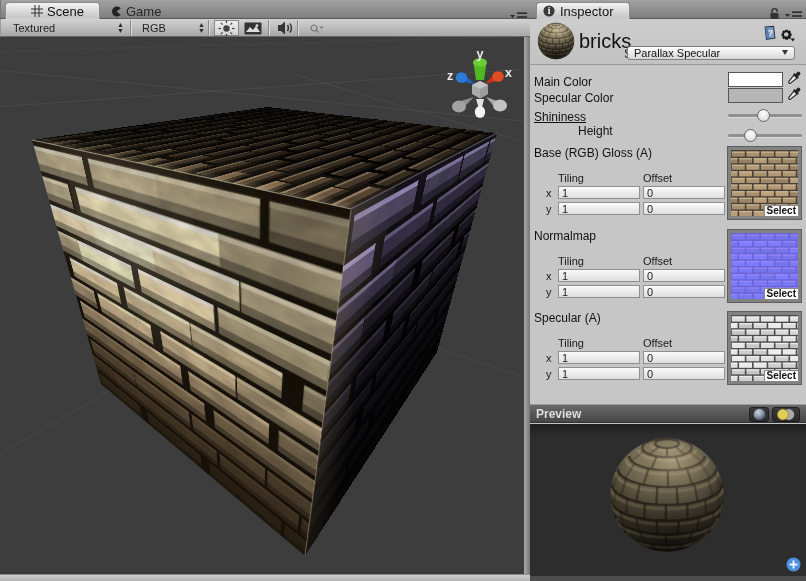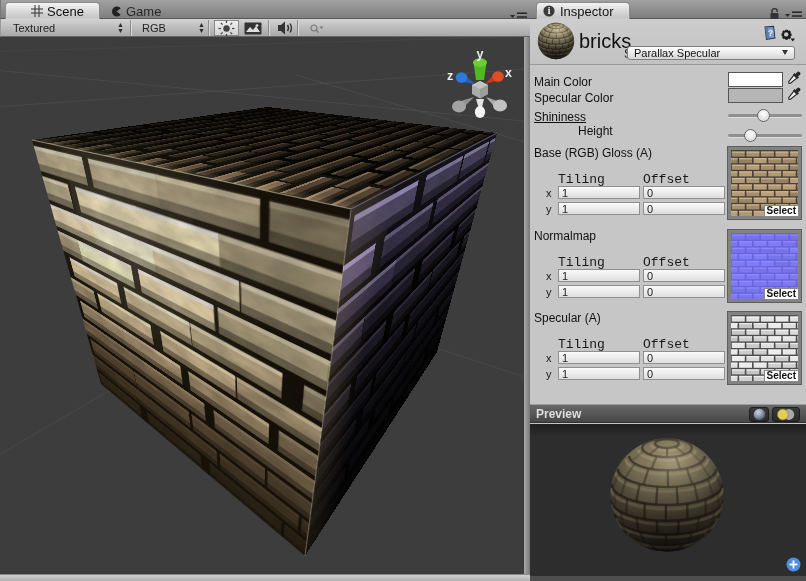--- a/index.html
+++ b/index.html
@@ -18,21 +18,21 @@
 #inspector { position:absolute; left:530px; top:0; width:276px; height:581px; background:#c6c6c6; }
 #ihead { position:absolute; left:0; top:19px; width:276px; height:46px; background:linear-gradient(#cdcdcd,#c2c2c2); border-bottom:1px solid #9a9a9a; }
 .ilabel { position:absolute; left:534px; font-size:12px; color:#111; }
 .seclabel { position:absolute; left:534px; font-size:12px; color:#111; }
 .swatch { position:absolute; left:728px; width:55px; height:15px; border:1px solid #555; }
 .slider-track { position:absolute; left:728px; width:74px; height:3px; background:#8f8f8f; border-radius:2px; box-shadow:0 1px 0 rgba(255,255,255,0.4); }
 .slider-knob { position:absolute; width:13px; height:13px; border-radius:7px; background:radial-gradient(circle at 50% 35%,#ffffff,#d0d0d0); border:1px solid #666; }
 .thumb { position:absolute; left:728px; width:73px; height:72px; border:3px solid #828282; outline:1px solid #5e5e5e; }
 .thumb svg { position:absolute; left:0; top:0; width:67px; height:66px; }
 .selbtn { position:absolute; right:-1px; bottom:-1px; background:#fdfdfd; border:1px solid #888; font-size:10px; font-weight:bold; color:#111; padding:0 2px 1px 2px; line-height:9.5px; }
-.tlabel { position:absolute; font-size:13px; color:#191919;font-family:Liberation Mono, monospace; }
+.tlabel { position:absolute; font-size:11px; color:#191919; }
 .xy { position:absolute; font-size:11px; color:#191919; }
 .tinput { position:absolute; width:82px; height:13px; background:linear-gradient(#fafafa,#dedede); border:1px solid #8f8f8f; font-size:11px; color:#222; line-height:12px; padding-left:3px; }
 #pvheadwrap { position:absolute; left:530px; top:404px; width:276px; height:19px; background:linear-gradient(#686868,#474747); border-top:1px solid #9c9c9c; border-bottom:1px solid #303030; }
 #pvarea { position:absolute; left:530px; top:424px; width:276px; height:152px; background:#2d2d2d; }
 #pvbottom { position:absolute; left:530px; top:576px; width:276px; height:5px; background:#4e4e4e; }
 .pvbtn { position:absolute; top:2px; height:15px; background:linear-gradient(#3a3a3a,#2a2a2a); border:1px solid #1e1e1e; border-radius:3px; display:flex; align-items:center; justify-content:center; }
 </style></head>
 <body>
 <div id="scene">
   <div class="tabbar" style="left:0;width:530px;border-left:1px solid #777;"></div>

